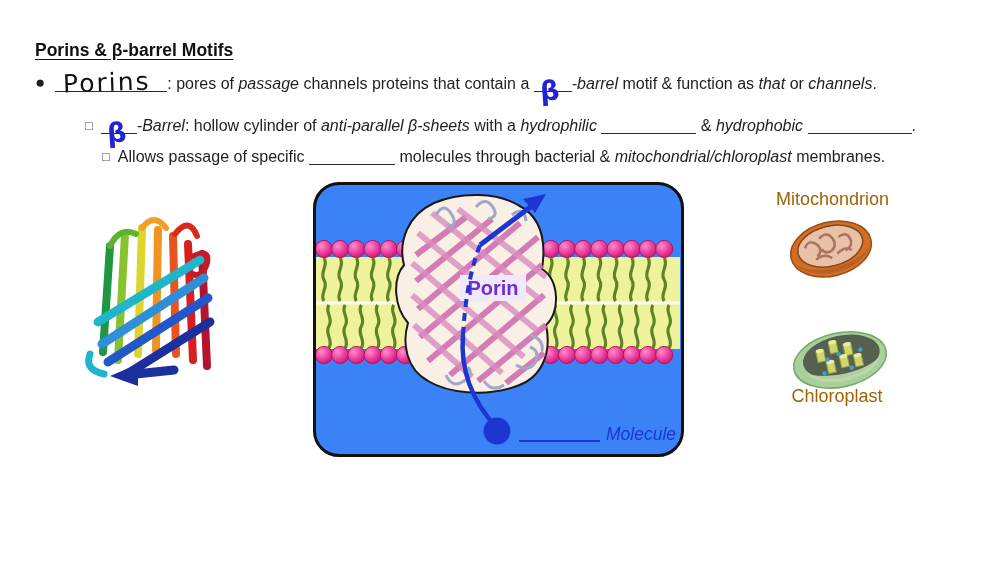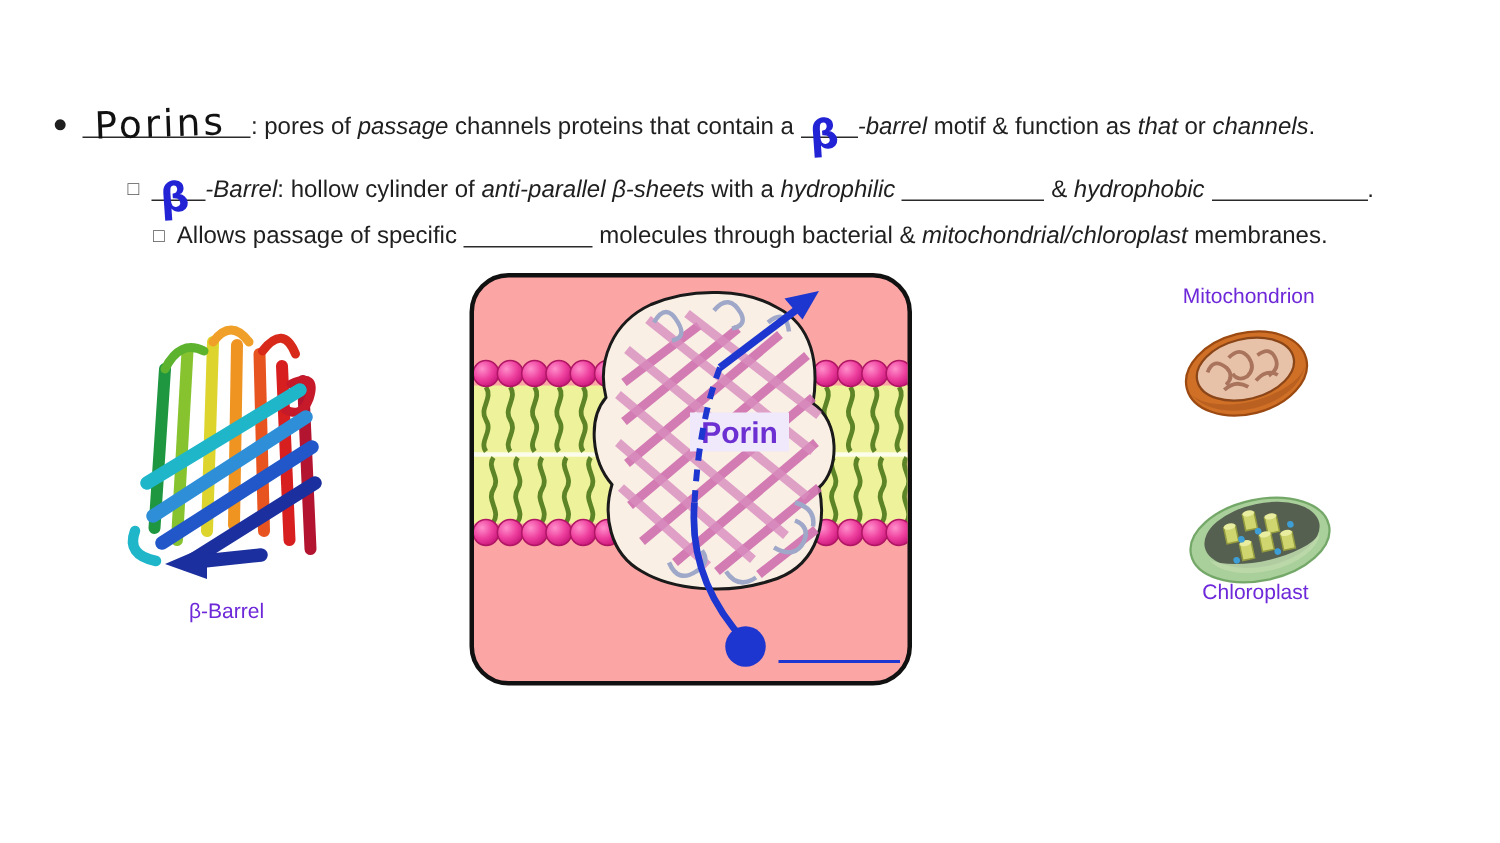--- a/index.html
+++ b/index.html
@@ -11,32 +11,33 @@
   i{font-style:italic;}
   .dot{font-size:17px;margin-right:10px;vertical-align:1px;}
   .sq{font-size:13px;color:#555;margin-right:8px;vertical-align:1px;}
   .blank{display:inline-block;border-bottom:1.6px solid #2a2a2a;height:16px;
          vertical-align:-3px;position:relative;}
   .hand{font-family:cursive,"DejaVu Sans",sans-serif;display:inline-block;position:absolute;
         left:8px;bottom:-4px;font-size:25px;line-height:24px;color:#111;
         transform:rotate(-2deg);letter-spacing:2px;font-weight:500;}
   .hand.beta{color:#2323d6;font-size:27px;left:6px;bottom:-12px;transform:rotate(-4deg);
              letter-spacing:0;font-weight:600;}
-  .caption{position:absolute;font-size:14px;color:#6d28d9;text-align:center;}
-  #panel{position:absolute;left:313px;top:182px;width:295px;height:275px;
+  .caption{position:absolute;font-size:18px;color:#a16207;text-align:center;}
+  #panel{position:absolute;left:313px;top:182px;width:371px;height:275px;
          border:3.5px solid #111;border-radius:26px;box-sizing:border-box;
-         overflow:hidden;background:#fca5a5;}
+         overflow:hidden;background:#3b82f6;}
   #panel svg{position:absolute;left:0;top:0;}
   .figsvg{position:absolute;}
 </style>
 </head>
 <body>
 
 <div id="page">
 
+  <div class="t-title">Porins &amp; β-barrel Motifs</div>
 
   <div class="line" style="left:35px;top:73px;">
     <span class="dot">●</span><span class="blank" style="width:112px;"><span class="hand">Porins</span></span><span>: pores of </span><i>passage</i><span> channels proteins that contain a </span><span class="blank" style="width:38px;"><span class="hand beta">β</span></span><i>-barrel</i><span> motif &amp; function as </span><i>that</i><span> or </span><i>channels</i><span>.</span>
   </div>
 
   <div class="line" style="left:85px;top:117px;">
     <span class="sq">□</span><span class="blank" style="width:36px;"><span class="hand beta">β</span></span><i>-Barrel</i><span>: hollow cylinder of </span><i>anti-parallel β-sheets</i><span> with a </span><i>hydrophilic</i><span>&nbsp;</span><span class="blank" style="width:95px;"></span><span> &amp; </span><i>hydrophobic</i><span>&nbsp;</span><span class="blank" style="width:104px;"></span><span>.</span>
   </div>
 
   <div class="line" style="left:85px;top:148px;padding-left:17px;">
@@ -62,21 +63,20 @@
       <path d="M18 118 L120 56" stroke="#1fb6c9" stroke-width="9"></path>
       <path d="M22 140 L124 74" stroke="#2e8fd8" stroke-width="9"></path>
       <path d="M28 158 L128 94" stroke="#2257c9" stroke-width="9"></path>
       <path d="M44 172 L130 118" stroke="#1b2f9e" stroke-width="9"></path>
 
       <path d="M94 166 L56 170" stroke="#1b2f9e" stroke-width="9"></path>
       <path d="M10 150 q -6 16 14 20" stroke="#1fb6c9" stroke-width="7"></path>
     </g>
     <polygon points="30,172 58,160 58,182" fill="#1b2f9e"></polygon>
   </svg>
-  <div class="caption" style="left:80px;top:399px;width:142px;">β-Barrel</div>
 
   <div id="panel">
     <svg width="364" height="268" viewBox="0 0 364 268">
       <defs>
         <radialGradient id="head" cx="35%" cy="32%" r="75%">
           <stop offset="0%" stop-color="#ff8fcb"></stop>
           <stop offset="55%" stop-color="#ee3f9e"></stop>
           <stop offset="100%" stop-color="#c61478"></stop>
         </radialGradient>
         <path id="tail" d="M0 0 C 5 8 -5 14 0 22 C 5 30 -5 36 0 43" stroke="#5d8427" stroke-width="3.2" fill="none"></path>

